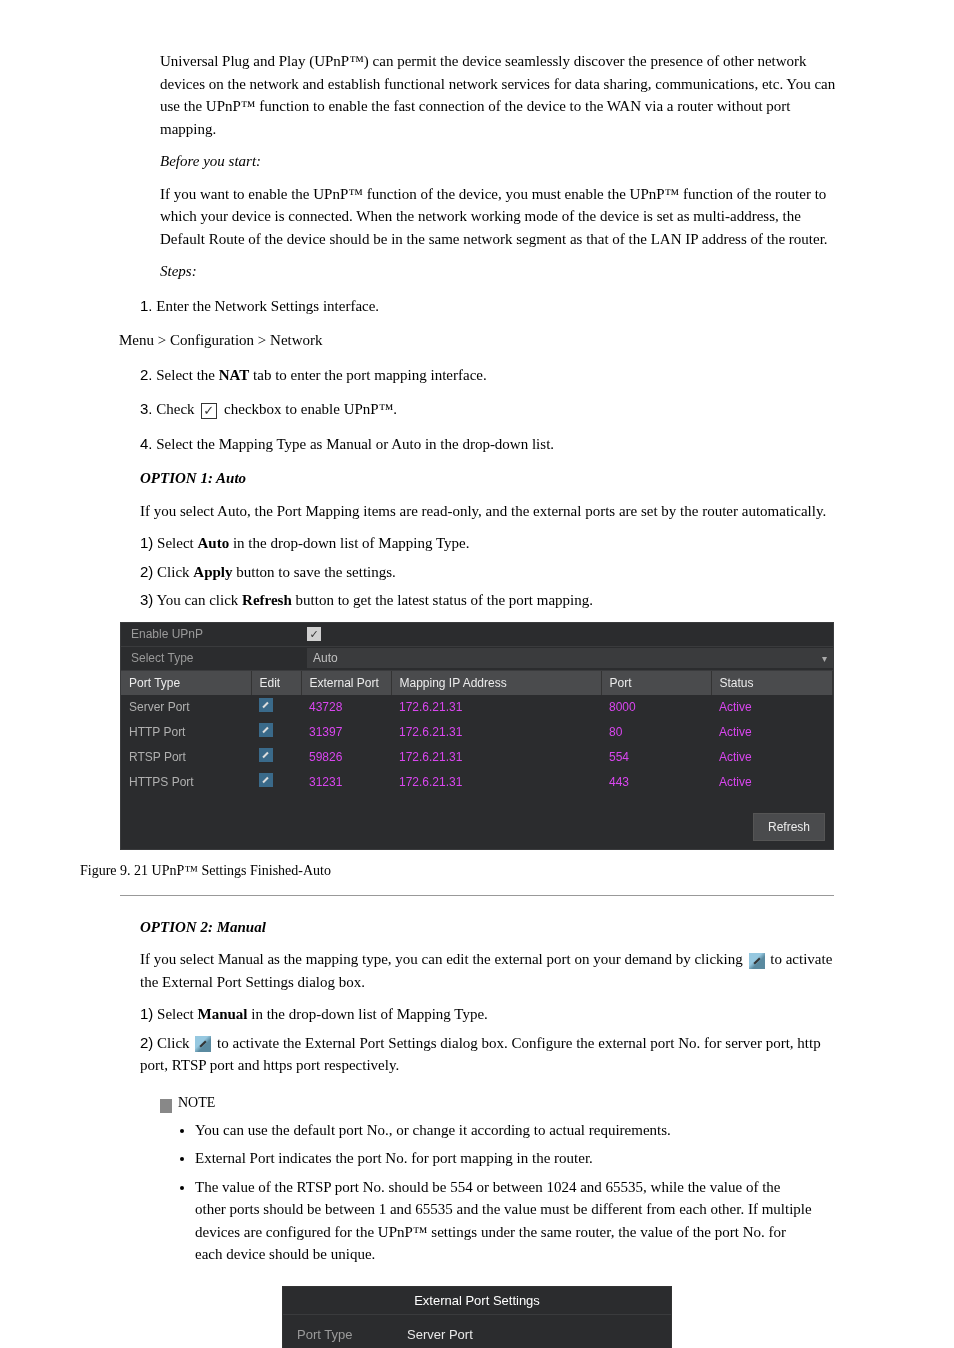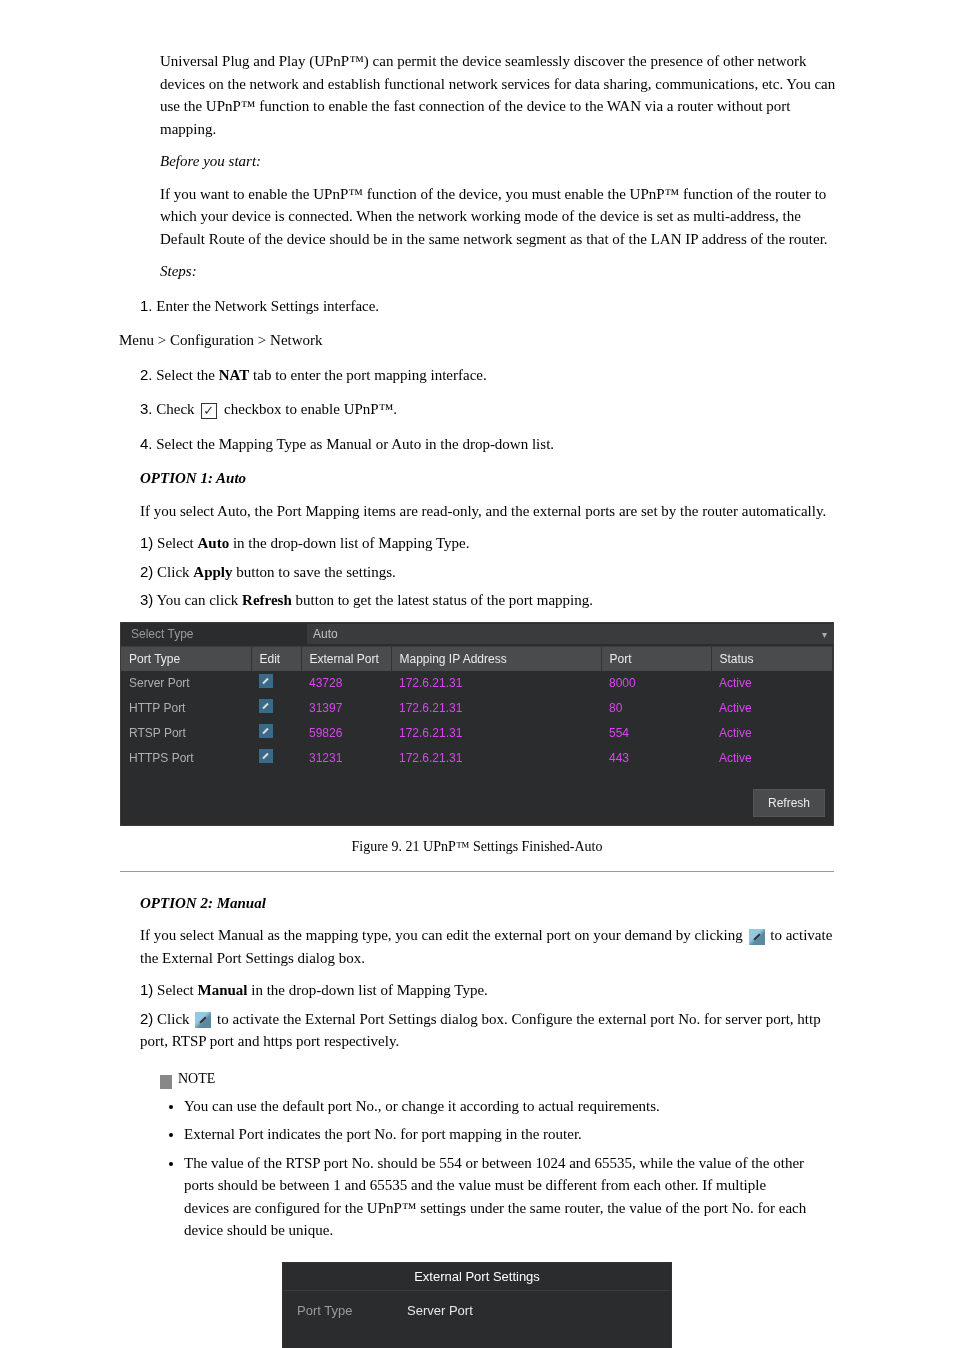--- a/index.html
+++ b/index.html
@@ -114,21 +114,21 @@
   }
   .dp-btn {
     background: #4a4b4d;
     color: #ececec;
     padding: 4px 14px;
     font-size: 12px;
     border: 1px solid #555;
   }
 
   .fig-caption {
-    text-align: center;
+    text-align: left;
     font-size: 14px;
     margin: 6px 0 14px 0;
     font-family: "Times New Roman", serif;
   }
   hr.sep {
     border: none;
     border-top: 1px solid #999;
     margin: 4px 40px 20px 40px;
   }
 
@@ -224,20 +224,26 @@
   <span class="mono">1)</span> Select <b>Auto</b> in the drop-down list of Mapping Type.
 </div>
 <div class="step-num">
   <span class="mono">2)</span> Click <b>Apply</b> button to save the settings.
 </div>
 <div class="step-num">
   <span class="mono">3)</span> You can click <b>Refresh</b> button to get the latest status of the port mapping.
 </div>
 
 <div class="dark-panel">
+  <div class="dp-row">
+    <div class="dp-label">Enable UPnP</div>
+    <div class="dp-val">
+      <span class="dp-check">✓</span>
+    </div>
+  </div>
   <div class="dp-row">
     <div class="dp-label">Select Type</div>
     <div class="dp-val">
       <div class="dp-select">
         <span>Auto</span>
         <span class="dp-chev">▾</span>
       </div>
     </div>
   </div>
   <table class="dp-table">
@@ -310,21 +316,21 @@
   Click
   <span class="edit-icon-inline"></span>
   <span> to activate the External Port Settings dialog box. Configure the external port No. for server port, http port, RTSP port and https port respectively.</span>
 </div>
 
 <div class="note-box">
   <div class="note-title">
     <span class="note-bar"></span>
     <span class="note-word">NOTE</span>
   </div>
-  <ul id="note-list" class="note-body" style="list-style: disc; margin-left: 24px;">
+  <ul id="note-list" class="note-body" style="list-style: disc; margin-left: 35px;">
       <li style="margin-bottom: 6px;">You can use the default port No., or change it according to actual requirements.</li>
       <li style="margin-bottom: 6px;">External Port indicates the port No. for port mapping in the router.</li>
       <li style="margin-bottom: 6px;">The value of the RTSP port No. should be 554 or between 1024 and 65535, while the value of the other ports should be between 1 and 65535 and the value must be different from each other. If multiple devices are configured for the UPnP™ settings under the same router, the value of the port No. for each device should be unique.</li>
     </ul>
 </div>
 
 <div class="dialog-panel">
   <div class="dialog-title">External Port Settings</div>
   <div class="dialog-body">
     <div class="dialog-row">

